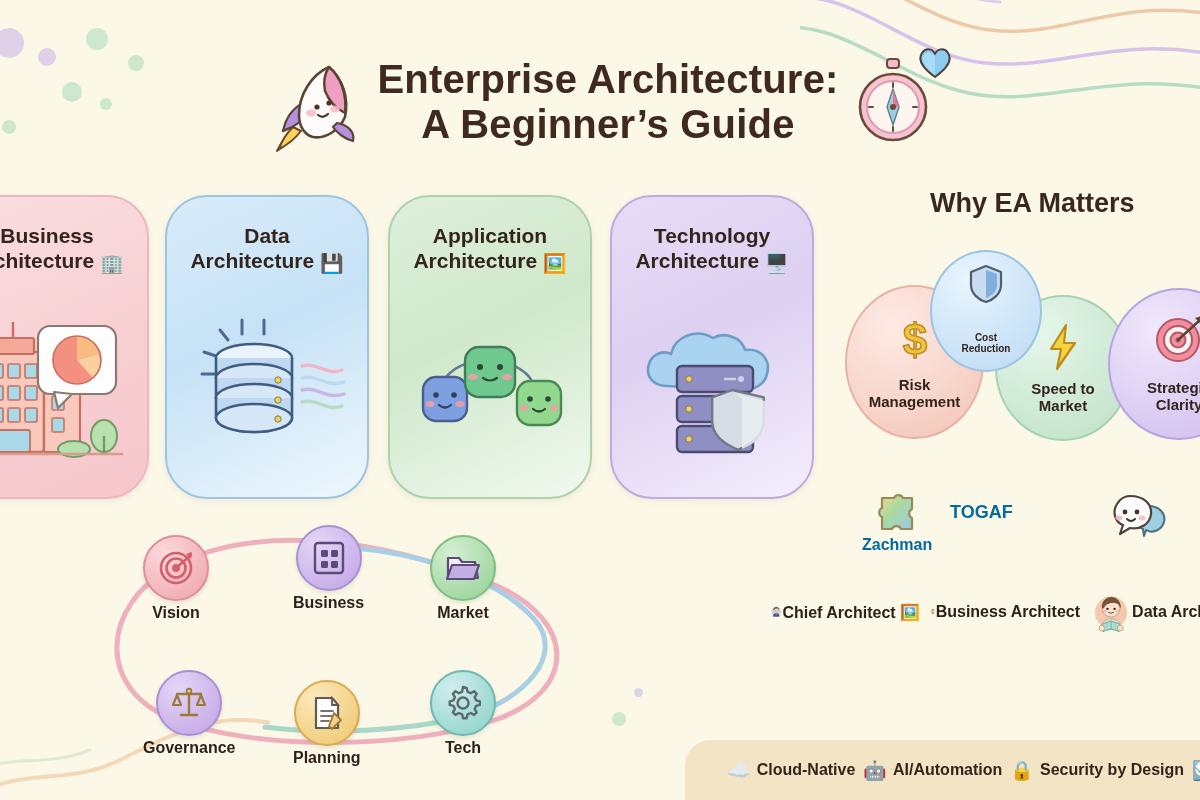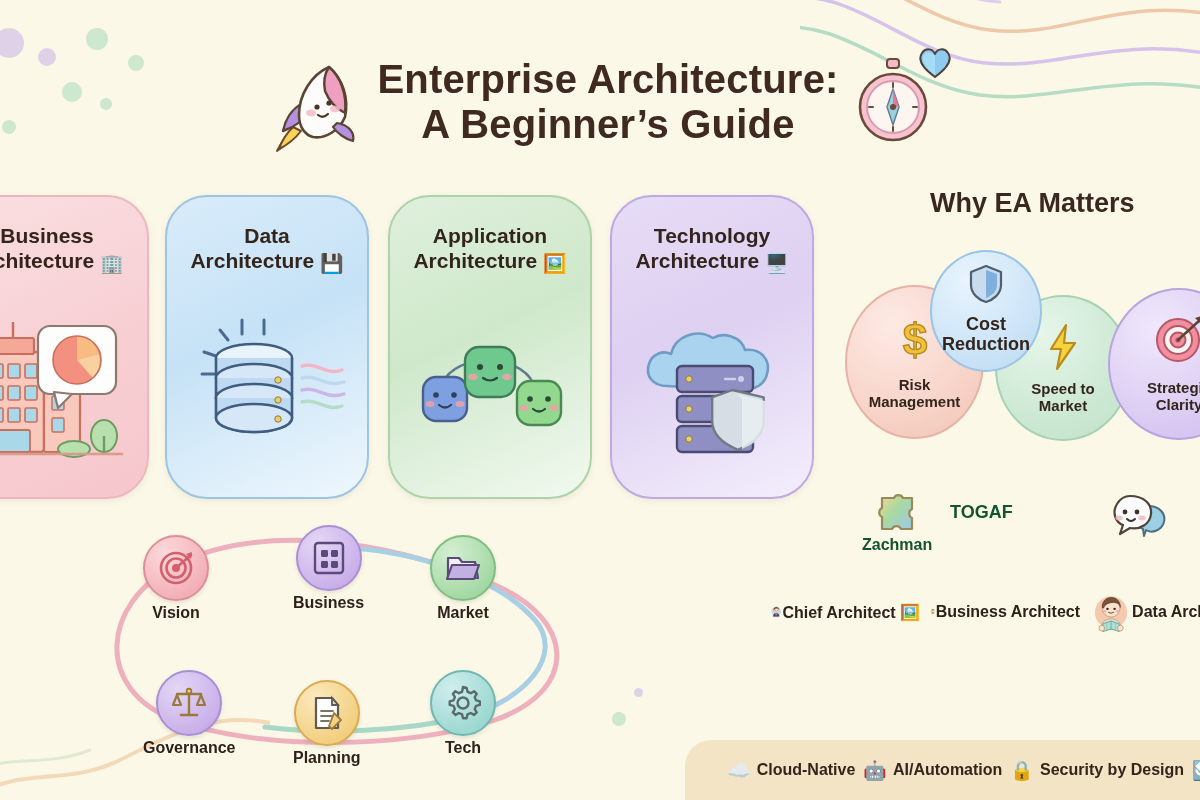--- a/index.html
+++ b/index.html
@@ -57,38 +57,38 @@
 
   .b-risk{left:845px;top:285px;width:135px;height:150px;
     background:radial-gradient(circle at 34% 26%,#fdeae4 0%,#f8d6cb 55%,#f2c3b6 100%);
     border:2px solid #e8b3a4;}
   .b-risk .blabel{padding-bottom:26px;}
   .b-risk .bicon{top:28px;font-size:36px;}
 
   .b-cost{left:930px;top:250px;width:108px;height:118px;
     background:radial-gradient(circle at 34% 24%,#e8f4fd 0%,#cfe6f8 55%,#bcd9f2 100%);
     border:2px solid #9cc4e4;z-index:4;}
-  .b-cost .blabel{padding-bottom:16px;font-size:18px;}
+  .b-cost .blabel{padding-bottom:16px;font-size:10px;}
   .b-cost .bicon{top:12px;}
 
   .b-speed{left:995px;top:295px;width:132px;height:142px;
     background:radial-gradient(circle at 34% 26%,#e6f6ea 0%,#cfead6 55%,#bee0c8 100%);
     border:2px solid #a6d2b2;align-items:center;}
   .b-speed .blabel{padding-bottom:24px;}
   .b-speed .bicon{top:26px;font-size:34px;}
 
   .b-strat{left:1108px;top:288px;width:138px;height:148px;
     background:radial-gradient(circle at 34% 26%,#f0e8fb 0%,#ded0f4 55%,#cdbbee 100%);
     border:2px solid #b9a3e0;}
   .b-strat .blabel{padding-bottom:24px;padding-left:0;}
   .b-strat .bicon{top:24px;}
 
   
   .fw{position:absolute;display:flex;flex-direction:column;align-items:center;}
-  .fw .fwlabel{font-weight:bold;font-size:16px;color:#14532d;margin-top:2px;white-space:nowrap;}
+  .fw .fwlabel{font-weight:bold;font-size:16px;color:#0369a1;margin-top:2px;white-space:nowrap;}
   .fw-zach{left:862px;top:492px;}
   .fw-togaf{left:950px;top:500px;}
   .fw-togaf .fwlabel{font-size:18px;}
   .fw-arch{left:1030px;top:492px;}
   .fw-chat{left:1110px;top:494px;}
 
   
   .role{position:absolute;width:150px;display:flex;flex-direction:row;align-items:center;}
   .role .rlabel{font-weight:bold;font-size:16px;color:#2f211a;margin-top:2px;white-space:nowrap;}
   .r1{left:770px;top:555px;}

